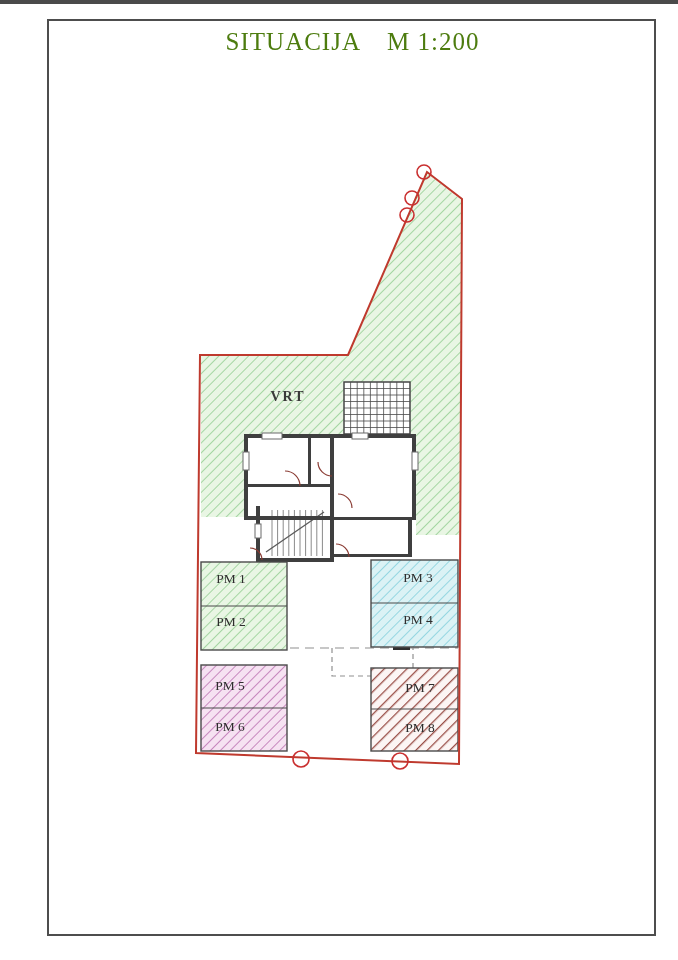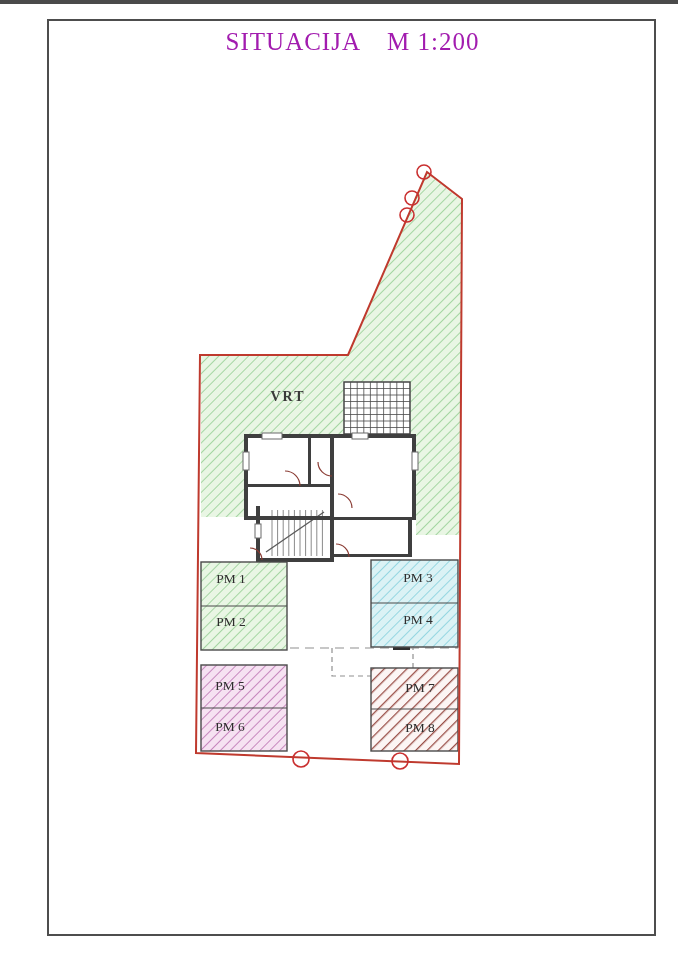--- a/index.html
+++ b/index.html
@@ -1,19 +1,19 @@
 <!DOCTYPE html>
 <html><head>
 <meta charset="utf-8">
 <style>
   html,body{margin:0;padding:0;width:678px;height:960px;background:#ffffff;overflow:hidden;}
   .top-strip{position:absolute;left:0;top:0;width:678px;height:4px;background:#4a4a4a;}
   .sheet-frame{position:absolute;left:47px;top:19px;width:609px;height:917px;border:2px solid #4d4d4d;background:#ffffff;box-sizing:border-box;}
   .title-row{position:absolute;left:47px;top:28px;width:611px;text-align:center;
-     font-family:"Liberation Serif","DejaVu Serif",serif;font-size:25px;color:#a21caf;letter-spacing:1px;}
+     font-family:"Liberation Serif","DejaVu Serif",serif;font-size:25px;color:#4d7c0f;letter-spacing:1px;}
   .title-row .gap{display:inline-block;width:26px;}
   svg{position:absolute;left:0;top:0;}
   text{font-family:"Liberation Serif","DejaVu Serif",serif;fill:#2e2e2e;}
   .pm-label{font-size:13.5px;}
   .vrt-label{font-size:14px;font-weight:bold;letter-spacing:2px;fill:#3a3a3a;}
 </style>
 </head>
 <body>
 
 <div class="top-strip"></div>

